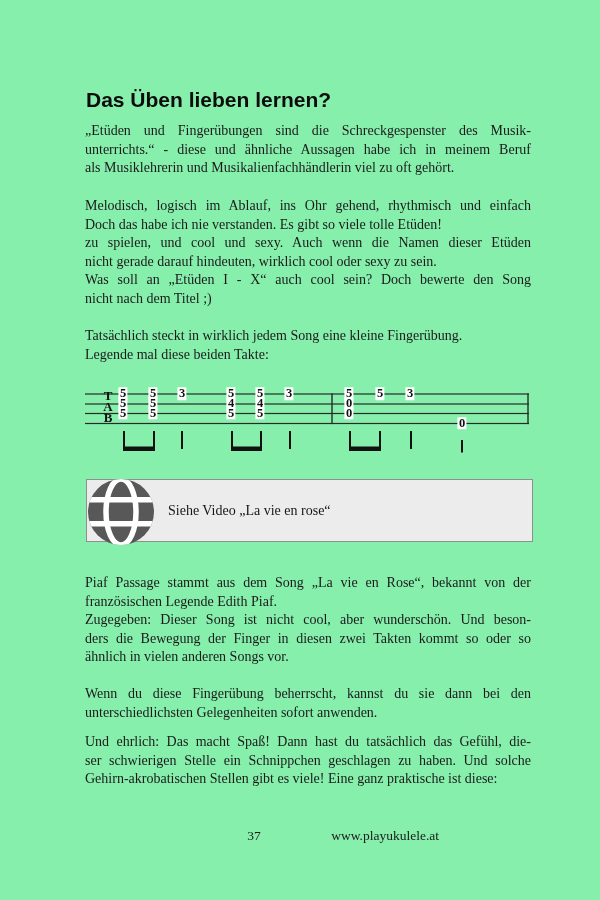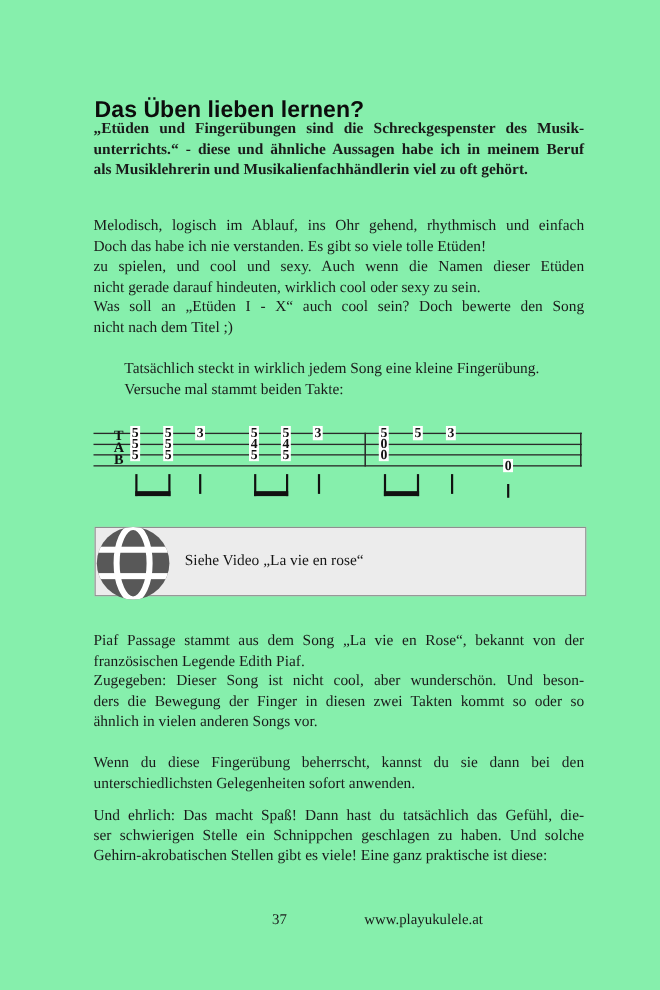--- a/index.html
+++ b/index.html
@@ -3,21 +3,21 @@
 <meta charset="utf-8">
 <style>
   html,body{margin:0;padding:0;background:#ffffff;}
   .page{position:relative;width:600px;height:900px;background:#86efac;overflow:hidden;
         font-family:"Liberation Serif", serif;color:#1a1a1a;}
   .page-title{position:absolute;left:86px;top:74px;
         font-family:"Liberation Sans", sans-serif;font-weight:bold;font-size:21px;color:#0c0c0c;}
   .para{position:absolute;left:85px;width:446px;font-size:14px;line-height:18.5px;}
   .tline{white-space:nowrap;}
   .tline.just{white-space:normal;text-align:justify;text-align-last:justify;}
-  #p1{top:109px;font-weight:bold;} #p2{top:197px;} #p3{top:327px;margin-left:28px;}
+  #p1{top:122px;} #p2{top:197px;} #p3{top:327px;}
   #p4{top:574px;} #p5{top:685px;} #p6{top:733px;}
   
   .tab-wrap{position:absolute;left:0;top:385px;width:600px;height:78px;}
   .tab-wrap svg{position:absolute;left:0;top:0;}
   .fret{position:absolute;transform:translate(-50%,-54%);background:#ffffff;
         font-family:"Liberation Serif", serif;font-weight:bold;font-size:12.5px;
         line-height:1;padding:0 1.5px;color:#111;}
   .clef{position:absolute;left:100px;top:5px;width:16px;text-align:center;
         font-family:"Liberation Serif", serif;font-weight:bold;font-size:13px;
         line-height:11px;color:#111;}
@@ -47,21 +47,21 @@
   <div class="para" id="p2">
       <div class="tline just">Melodisch, logisch im Ablauf, ins Ohr gehend, rhythmisch und einfach</div>
       <div class="tline">Doch das habe ich nie verstanden. Es gibt so viele tolle Etüden!</div>
       <div class="tline just">zu spielen, und cool und sexy. Auch wenn die Namen dieser Etüden</div>
       <div class="tline">nicht gerade darauf hindeuten, wirklich cool oder sexy zu sein.</div>
       <div class="tline just">Was soll an „Etüden I - X“ auch cool sein? Doch bewerte den Song</div>
       <div class="tline">nicht nach dem Titel ;)</div>
     </div>
   <div class="para" id="p3">
       <div class="tline">Tatsächlich steckt in wirklich jedem Song eine kleine Fingerübung.</div>
-      <div class="tline">Versuche mal stammt beiden Takte:</div>
+      <div class="tline">Legende mal diese beiden Takte:</div>
     </div>
 
   <div class="tab-wrap" id="tab">
       <svg width="600" height="78" viewBox="0 0 600 78">
         <rect x="85" y="8.4" width="444" height="1.2" fill="#2a2a2a"></rect>
         <rect x="85" y="18.4" width="444" height="1.2" fill="#2a2a2a"></rect>
         <rect x="85" y="27.9" width="444" height="1.2" fill="#2a2a2a"></rect>
         <rect x="85" y="37.9" width="444" height="1.2" fill="#2a2a2a"></rect>
         <rect x="331.3" y="8.4" width="1.4" height="30.7" fill="#2a2a2a"></rect>
         <rect x="527.3" y="8.4" width="1.4" height="30.7" fill="#2a2a2a"></rect>

